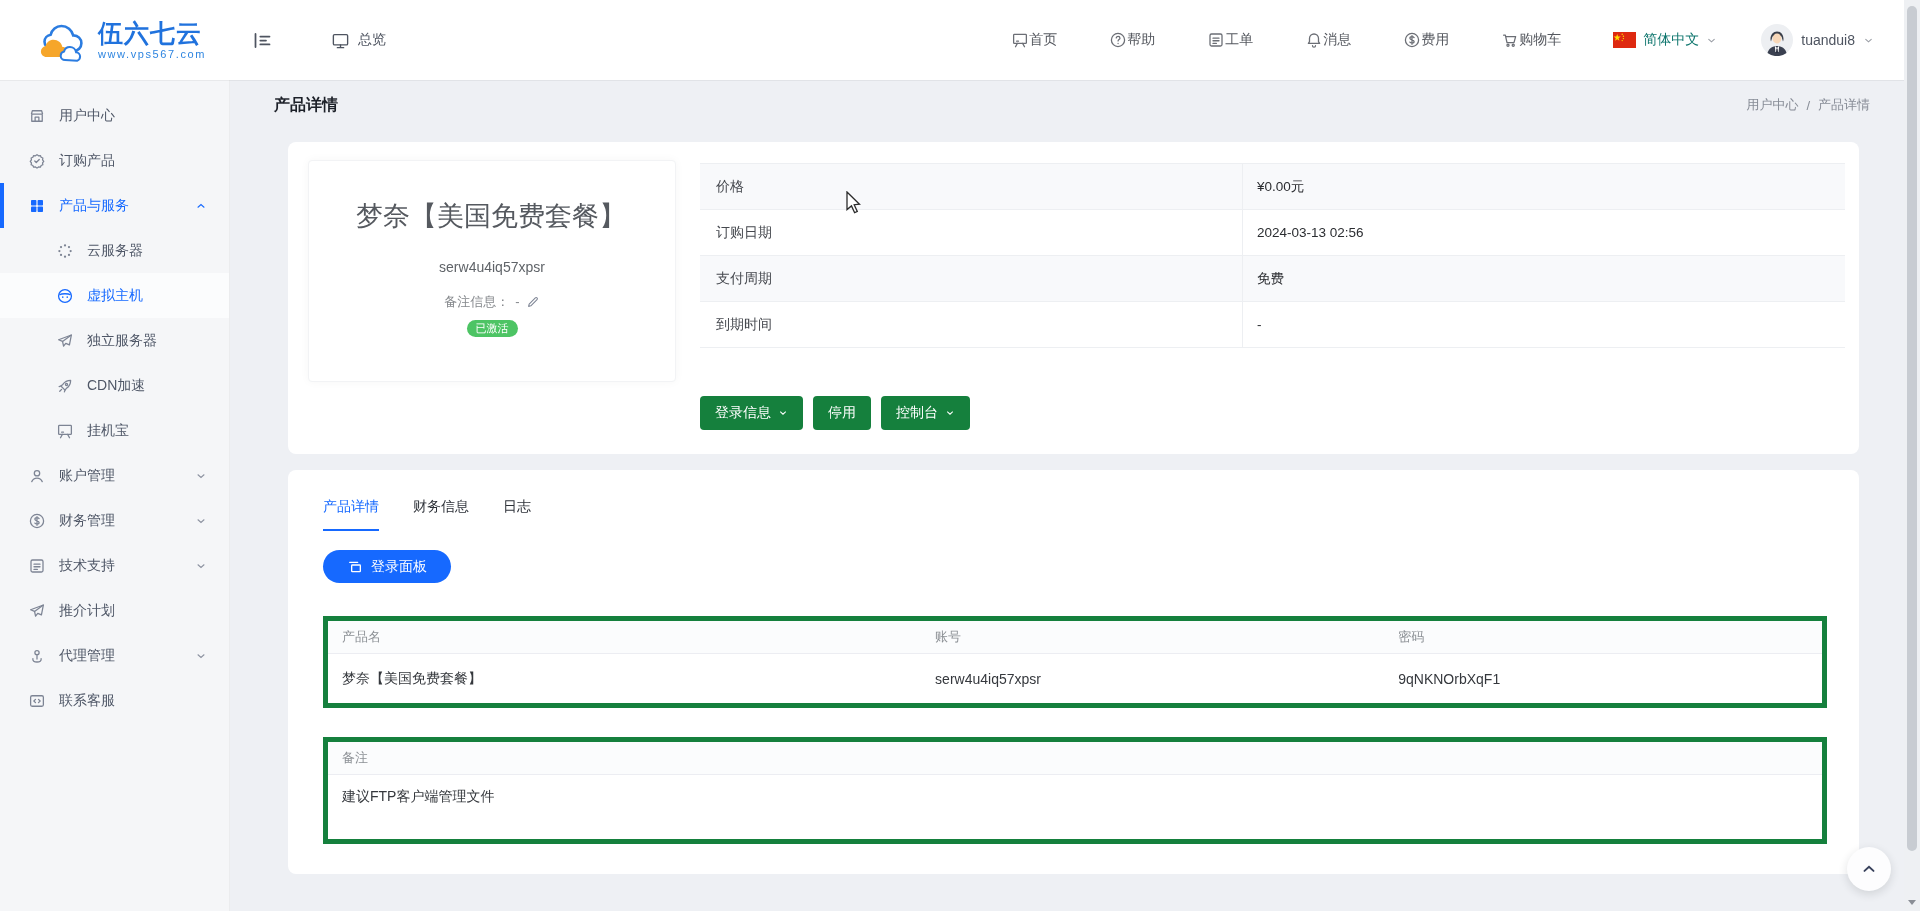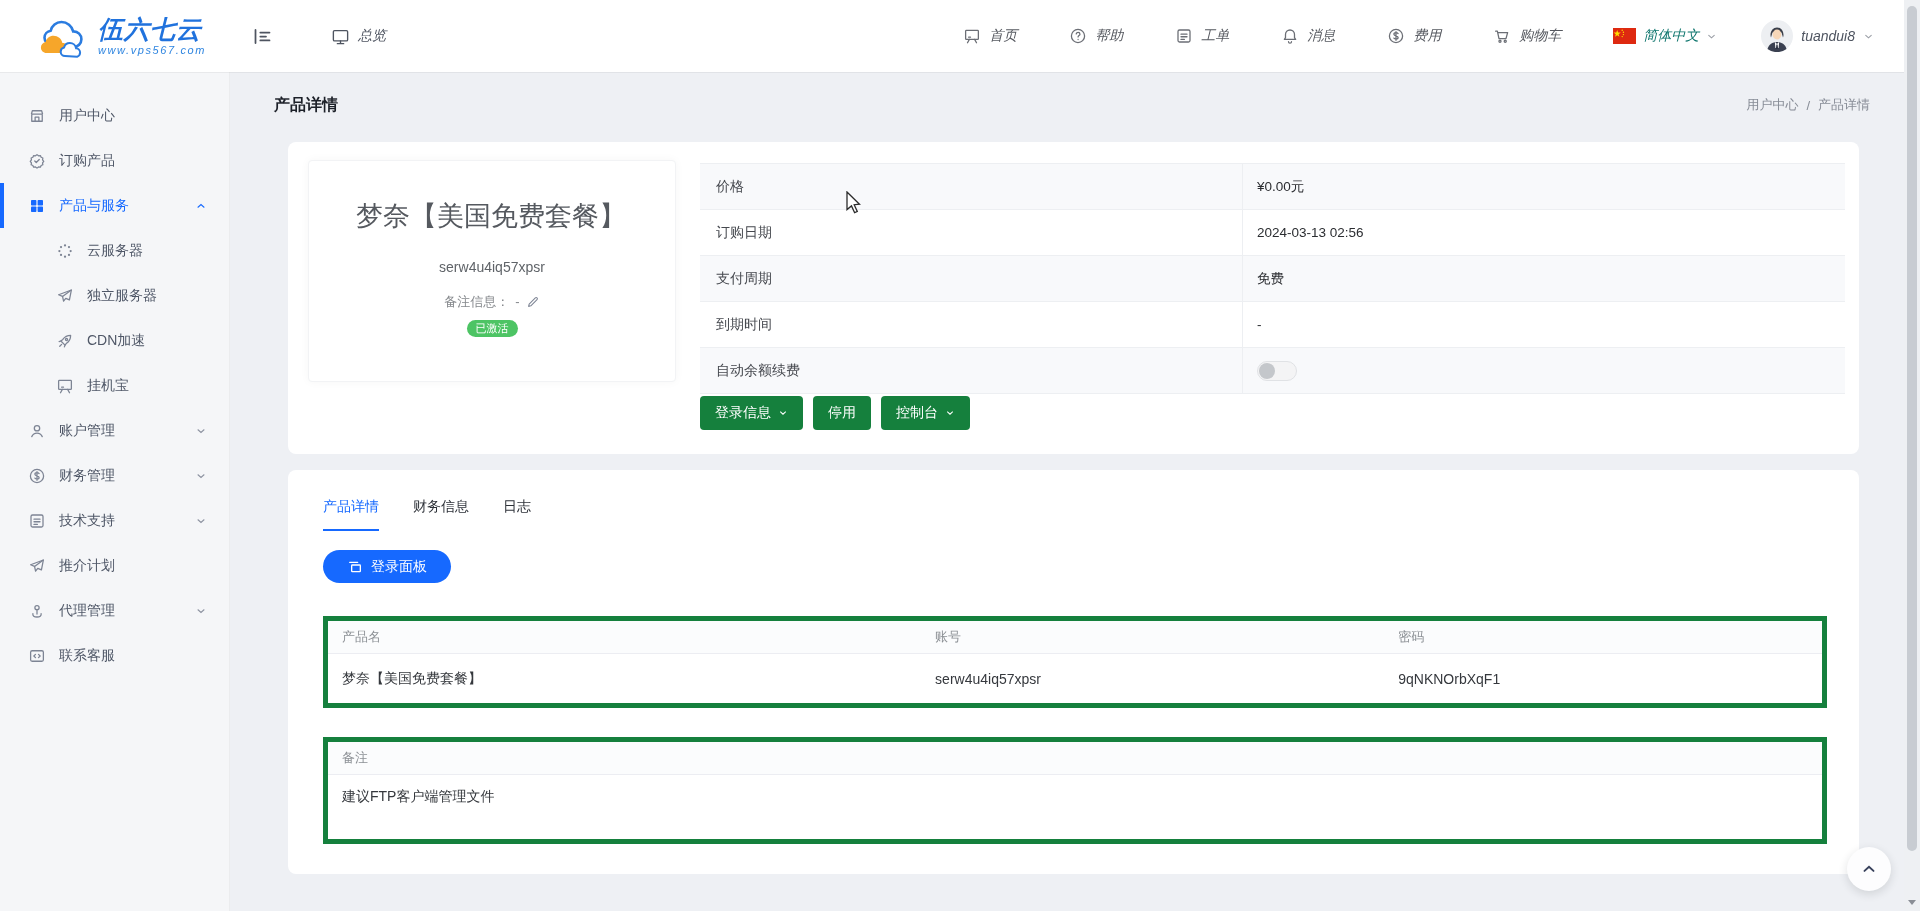--- a/index.html
+++ b/index.html
@@ -1,29 +1,29 @@
 <!DOCTYPE html>
 <html><head>
 <meta charset="utf-8">
 <style>
   * { margin:0; padding:0; box-sizing:border-box; }
   html,body { width:1920px; height:911px; overflow:hidden; }
   body { font-family:"Liberation Sans","DejaVu Sans",sans-serif; background:#eef0f4; color:#303136; font-size:14px; position:relative; }
   svg { display:block; }
 
   
-  .topbar { position:absolute; top:0; left:0; width:1920px; height:72px; background:#fff;
-            box-shadow:0 1px 0 rgba(0,0,0,.05); display:flex; align-items:center; z-index:20;font-style:italic; }
+  .topbar { position:absolute; top:0; left:0; width:1920px; height:80px; background:#fff;
+            box-shadow:0 1px 0 rgba(0,0,0,.05); display:flex; align-items:center; z-index:20; }
   .logo { display:flex; align-items:center; gap:8px; width:230px; padding-left:38px; }
   .logo-text .cn { font-size:25px; font-weight:bold; color:#2072dd; letter-spacing:1px; line-height:1.05; }
   .logo-text .en { font-size:11px; color:#2e85e0; letter-spacing:1.6px; margin-top:1px; }
   .collapse-btn { margin-left:22px; color:#4e5460; background:none; border:none; cursor:pointer; }
   .overview { display:flex; align-items:center; gap:8px; margin-left:58px; color:#4e5460; cursor:pointer; }
   .topnav { margin-left:auto; display:flex; align-items:center; gap:0; padding-right:46px; }
-  .nav-item { display:flex; align-items:flex-end; gap:8px; color:#55585f; margin-left:52px; cursor:pointer; white-space:nowrap; }
+  .nav-item { display:flex; align-items:flex-end; color:#55585f; margin-left:52px; cursor:pointer; white-space:nowrap; }
   .nav-item .nic { color:#6b6e75; }
   .lang { display:flex; align-items:center; gap:7px; margin-left:52px; cursor:pointer; color:#0f766e; }
   .user { display:flex; align-items:center; gap:8px; margin-left:44px; cursor:pointer; color:#4e5460; }
   .chev { color:#9a9ea6; }
 
   
   .sidebar { position:absolute; top:68px; left:0; bottom:0; width:230px; background:#f5f6f8;
              border-right:1px solid rgba(0,0,0,.04); padding-top:25px; z-index:10; }
   .side-item { position:relative; height:45px; display:flex; align-items:center; padding-left:28px; gap:13px;
                color:#4f5767; cursor:pointer; }
@@ -282,20 +282,31 @@
           <circle cx="19.5" cy="12" r="1.5"></circle>
           <circle cx="17.3" cy="17.3" r="1.5"></circle>
           <circle cx="12" cy="19.5" r="1.5"></circle>
           <circle cx="6.7" cy="17.3" r="1.5"></circle>
           <circle cx="4.5" cy="12" r="1.5"></circle>
           <circle cx="6.7" cy="6.7" r="1.5"></circle>
         </svg>
     </span>
     <span class="lbl">云服务器</span>
   </div>
+  <div class="side-item sub sub-active">
+    <span class="sic">
+      <svg width="18" height="18" viewBox="0 0 24 24" fill="none" stroke="currentColor" stroke-width="1.7" stroke-linecap="round">
+          <circle cx="12" cy="12" r="8.6"></circle>
+          <path d="M5 10.2c2-1.6 12-1.6 14 0"></path>
+          <circle cx="9" cy="13.5" r="1.1" fill="currentColor" stroke="none"></circle>
+          <circle cx="15" cy="13.5" r="1.1" fill="currentColor" stroke="none"></circle>
+        </svg>
+    </span>
+    <span class="lbl">虚拟主机</span>
+  </div>
   <div class="side-item sub">
     <span class="sic">
       <svg width="18" height="18" viewBox="0 0 24 24" fill="none" stroke="currentColor" stroke-width="1.7" stroke-linejoin="round">
           <path d="M20.5 4 3.5 10.3l5.2 2.3 1.4 6.2 2.9-3.7 4.9 2.1L20.5 4z"></path>
           <path d="M8.7 12.6 20.5 4"></path>
         </svg>
     </span>
     <span class="lbl">独立服务器</span>
   </div>
   <div class="side-item sub">
@@ -429,28 +440,20 @@
         <div class="info-label">订购日期</div>
         <div class="info-value">2024-03-13 02:56</div>
       </div>
       <div class="info-row">
         <div class="info-label">支付周期</div>
         <div class="info-value">免费</div>
       </div>
       <div class="info-row">
         <div class="info-label">到期时间</div>
         <div class="info-value">-</div>
-      </div>
-      <div class="info-row">
-        <div class="info-label">自动余额续费</div>
-        <div class="info-value">
-          <div class="toggle">
-              <div class="knob"></div>
-            </div>
-        </div>
       </div>
     </div>
 
     <div class="actions">
       <button class="btn">
         <span>登录信息</span>
         <span class="bchev">
           <svg width="10" height="10" viewBox="0 0 24 24" fill="none" stroke="currentColor" stroke-width="2.6" stroke-linecap="round">
               <path d="M6 9.5l6 5.5 6-5.5"></path>
             </svg>

